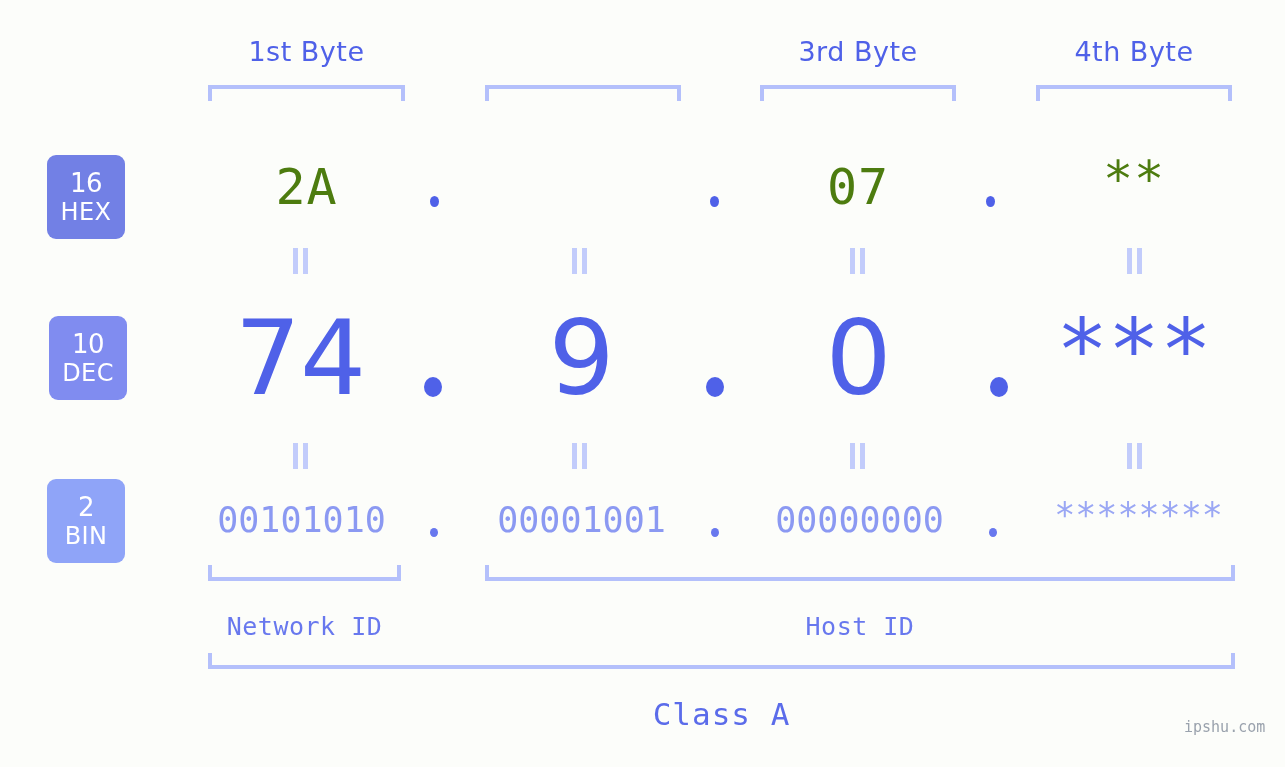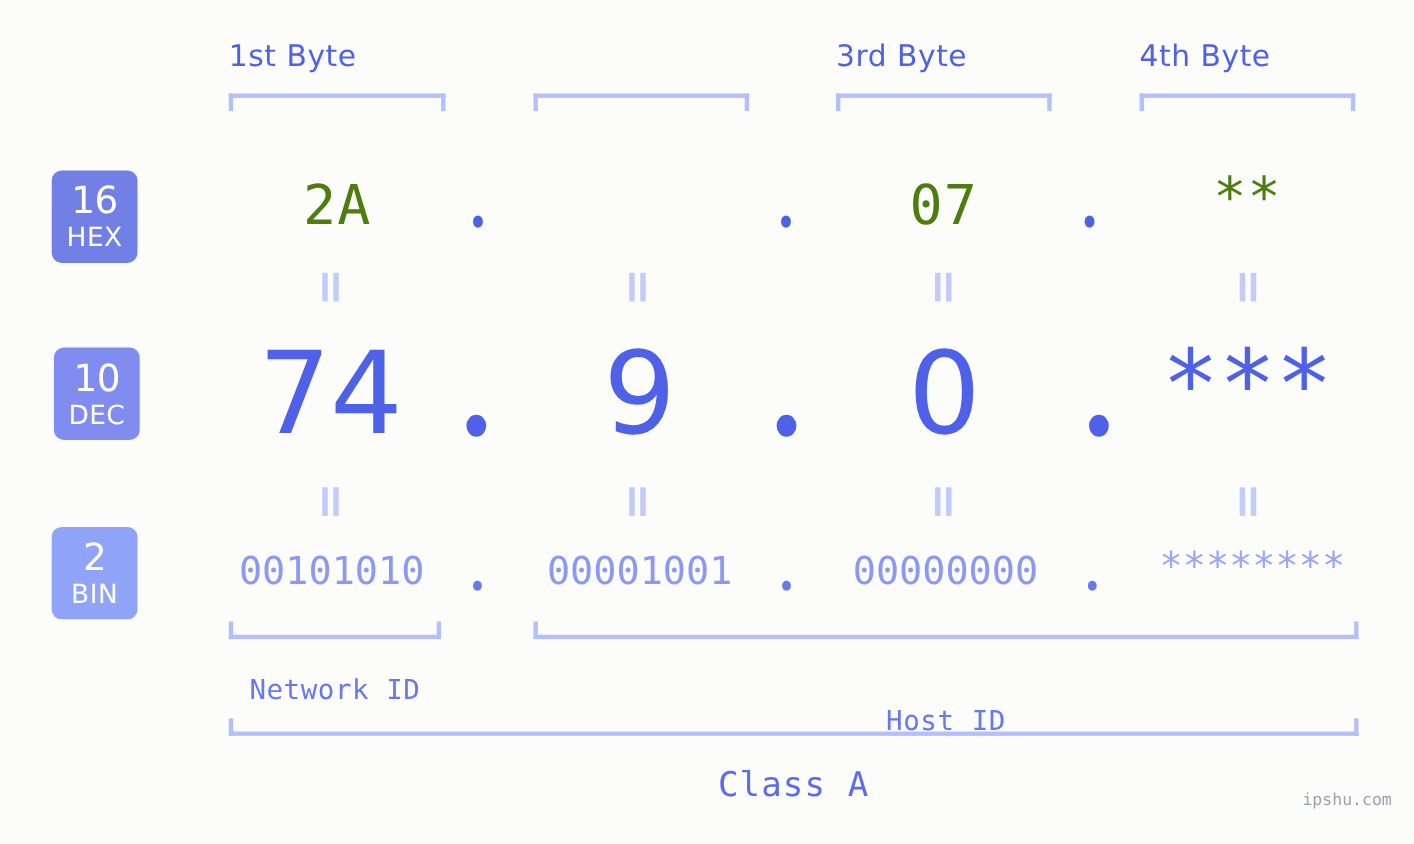--- a/index.html
+++ b/index.html
@@ -19,20 +19,21 @@
   #canvas {
     position: absolute;
     left: 0; top: 0;
     width: 1285px;
     height: 767px;
   }
 
   
   .byte-label {
     position: absolute;
+    text-align: center;
     font-family: "DejaVu Sans", sans-serif;
     font-size: 27px;
     color: #4f61e8;
     letter-spacing: 0.5px;
     white-space: nowrap;
     top: 36px;
   }
 
   
   .bracket-top {
@@ -60,21 +61,21 @@
     border-radius: 9px;
     color: #ffffff;
     display: flex;
     flex-direction: column;
     align-items: center;
     justify-content: center;
     font-family: "DejaVu Sans", sans-serif;
     line-height: 1;
   }
   .badge .num {
-    font-size: 34px;
+    font-size: 26px;
     font-weight: 400;
     letter-spacing: -0.5px;
   }
   .badge .abbr {
     font-size: 24px;
     font-weight: 400;
     margin-top: 4px;
     letter-spacing: 0.4px;
   }
 
@@ -252,20 +253,20 @@
   <div class="cell bin-val" style="left:483px; top:500px; width:197px;">00001001</div>
   <div class="dot bin" style="left:711px; top:528px;"></div>
   <div class="cell bin-val" style="left:761px; top:500px; width:197px;">00000000</div>
   <div class="dot bin" style="left:989px; top:528px;"></div>
   <div class="cell bin-val stars" style="left:1040px; top:495px; width:197px;">********</div>
 
   <div class="bracket-bottom" style="left:208px; top:565px; width:193px;"></div>
   <div class="bracket-bottom" style="left:485px; top:565px; width:750px;"></div>
 
   <div class="id-label" style="left:208px; top:612px; width:193px;">Network ID</div>
-  <div class="id-label" style="left:485px; top:612px; width:750px;margin-top:29px;">Host ID</div>
+  <div class="id-label" style="left:485px; top:612px; width:750px;">Host ID</div>
 
   <div class="bracket-bottom" style="left:208px; top:653px; width:1027px;"></div>
   <div class="class-label" style="left:208px; top:696px; width:1027px;">Class A</div>
 
   <div class="watermark" style="left:1184px; top:718px;">ipshu.com</div>
 
 </div>
 
 </body></html>

